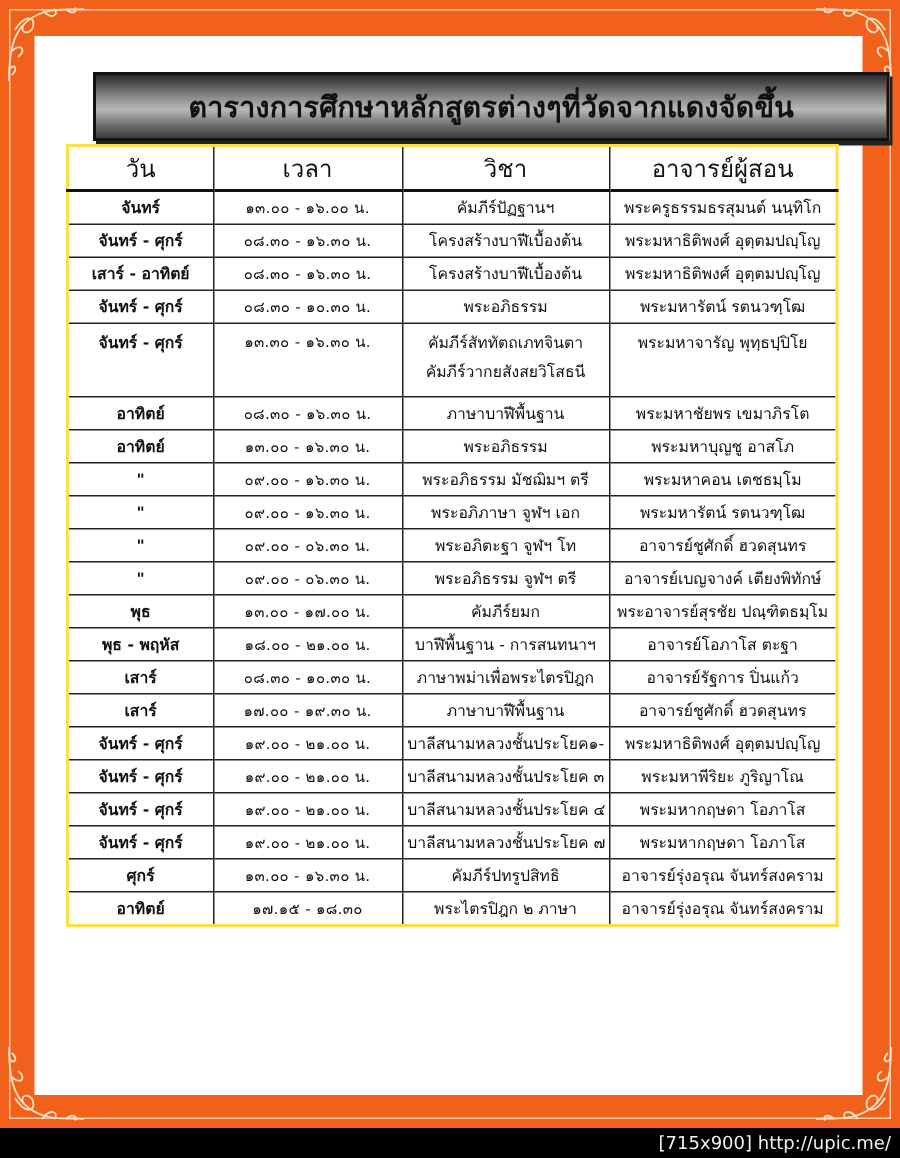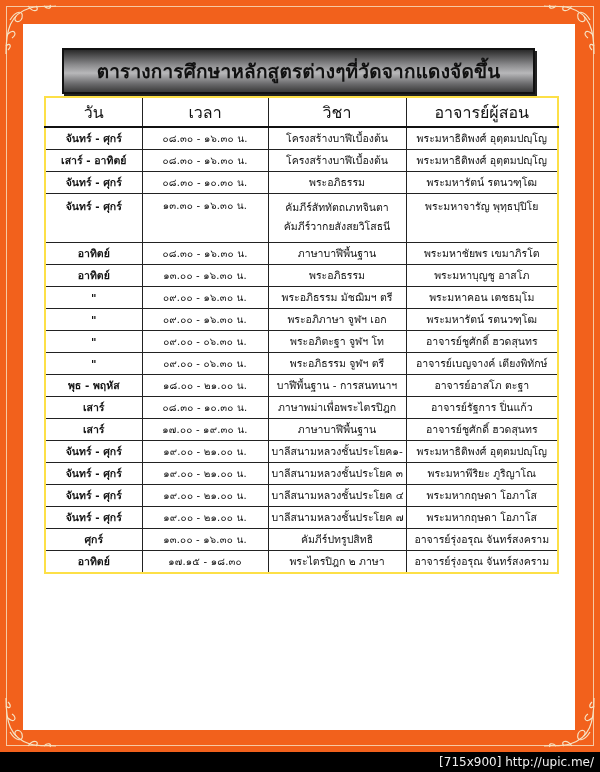--- a/index.html
+++ b/index.html
@@ -23,21 +23,21 @@
   .corner {
     position: absolute; width: 60px; height: 60px; pointer-events: none;
   }
   .corner svg { width: 100%; height: 100%; }
   .corner.tl { left: 0; top: 0; }
   .corner.tr { right: 0; top: 0; transform: scaleX(-1); }
   .corner.bl { left: 0; bottom: 0; transform: scaleY(-1); }
   .corner.br { right: 0; bottom: 0; transform: scale(-1,-1); }
 
   .title-banner {
-    position: absolute; left: 62px; top: 48px; width: 473px; height: 46px;
+    position: absolute; left: 62px; top: 48px; width: 531px; height: 46px;
     border: 2px solid #111; box-sizing: border-box;
     background: linear-gradient(180deg, #2a2a2a 0%, #8a8a8c 35%, #b8b8ba 55%, #6c6c6e 80%, #3a3a3a 100%);
     display: flex; align-items: center; justify-content: center;
     box-shadow: 2px 3px 0 #222;
   }
   .title-text {
     font-family: "DejaVu Sans", sans-serif; font-weight: bold; font-size: 19px;
     color: #111; letter-spacing: 0.2px;
   }
 
@@ -137,20 +137,26 @@
     <thead>
       <tr>
         <th>วัน</th>
         <th>เวลา</th>
         <th>วิชา</th>
         <th>อาจารย์ผู้สอน</th>
       </tr>
     </thead>
     <tbody>
       <tr>
+        <td>จันทร์</td>
+        <td class="time">๑๓.๐๐ - ๑๖.๐๐ น.</td>
+        <td class="subject">คัมภีร์ปัฏฐานฯ</td>
+        <td class="teacher">พระครูธรรมธรสุมนต์  นนฺทิโก</td>
+      </tr>
+      <tr>
         <td>จันทร์ - ศุกร์</td>
         <td class="time">๐๘.๓๐ - ๑๖.๓๐ น.</td>
         <td class="subject">โครงสร้างบาฬีเบื้องต้น</td>
         <td class="teacher">พระมหาธิติพงศ์  อุตฺตมปญฺโญ</td>
       </tr>
       <tr>
         <td>เสาร์ - อาทิตย์</td>
         <td class="time">๐๘.๓๐ - ๑๖.๓๐ น.</td>
         <td class="subject">โครงสร้างบาฬีเบื้องต้น</td>
         <td class="teacher">พระมหาธิติพงศ์  อุตฺตมปญฺโญ</td>
@@ -200,24 +206,30 @@
         <td class="subject">พระอภิตะฐา จูฬฯ โท</td>
         <td class="teacher">อาจารย์ชูศักดิ์  ฮวดสุนทร</td>
       </tr>
       <tr>
         <td>"</td>
         <td class="time">๐๙.๐๐ - ๐๖.๓๐ น.</td>
         <td class="subject">พระอภิธรรม จูฬฯ ตรี</td>
         <td class="teacher">อาจารย์เบญจางค์  เตียงพิทักษ์</td>
       </tr>
       <tr>
+        <td>พุธ</td>
+        <td class="time">๑๓.๐๐ - ๑๗.๐๐ น.</td>
+        <td class="subject">คัมภีร์ยมก</td>
+        <td class="teacher">พระอาจารย์สุรชัย  ปณฺฑิตธมฺโม</td>
+      </tr>
+      <tr>
         <td>พุธ - พฤหัส</td>
         <td class="time">๑๘.๐๐ - ๒๑.๐๐ น.</td>
         <td class="subject">บาฬีพื้นฐาน - การสนทนาฯ</td>
-        <td class="teacher">อาจารย์อาสโภ  ตะฐา</td>
+        <td class="teacher">อาจารย์โอภาโส  ตะฐา</td>
       </tr>
       <tr>
         <td>เสาร์</td>
         <td class="time">๐๘.๓๐ - ๑๐.๓๐ น.</td>
         <td class="subject">ภาษาพม่าเพื่อพระไตรปิฎก</td>
         <td class="teacher">อาจารย์รัฐการ  ปิ่นแก้ว</td>
       </tr>
       <tr>
         <td>เสาร์</td>
         <td class="time">๑๗.๐๐ - ๑๙.๓๐ น.</td>

